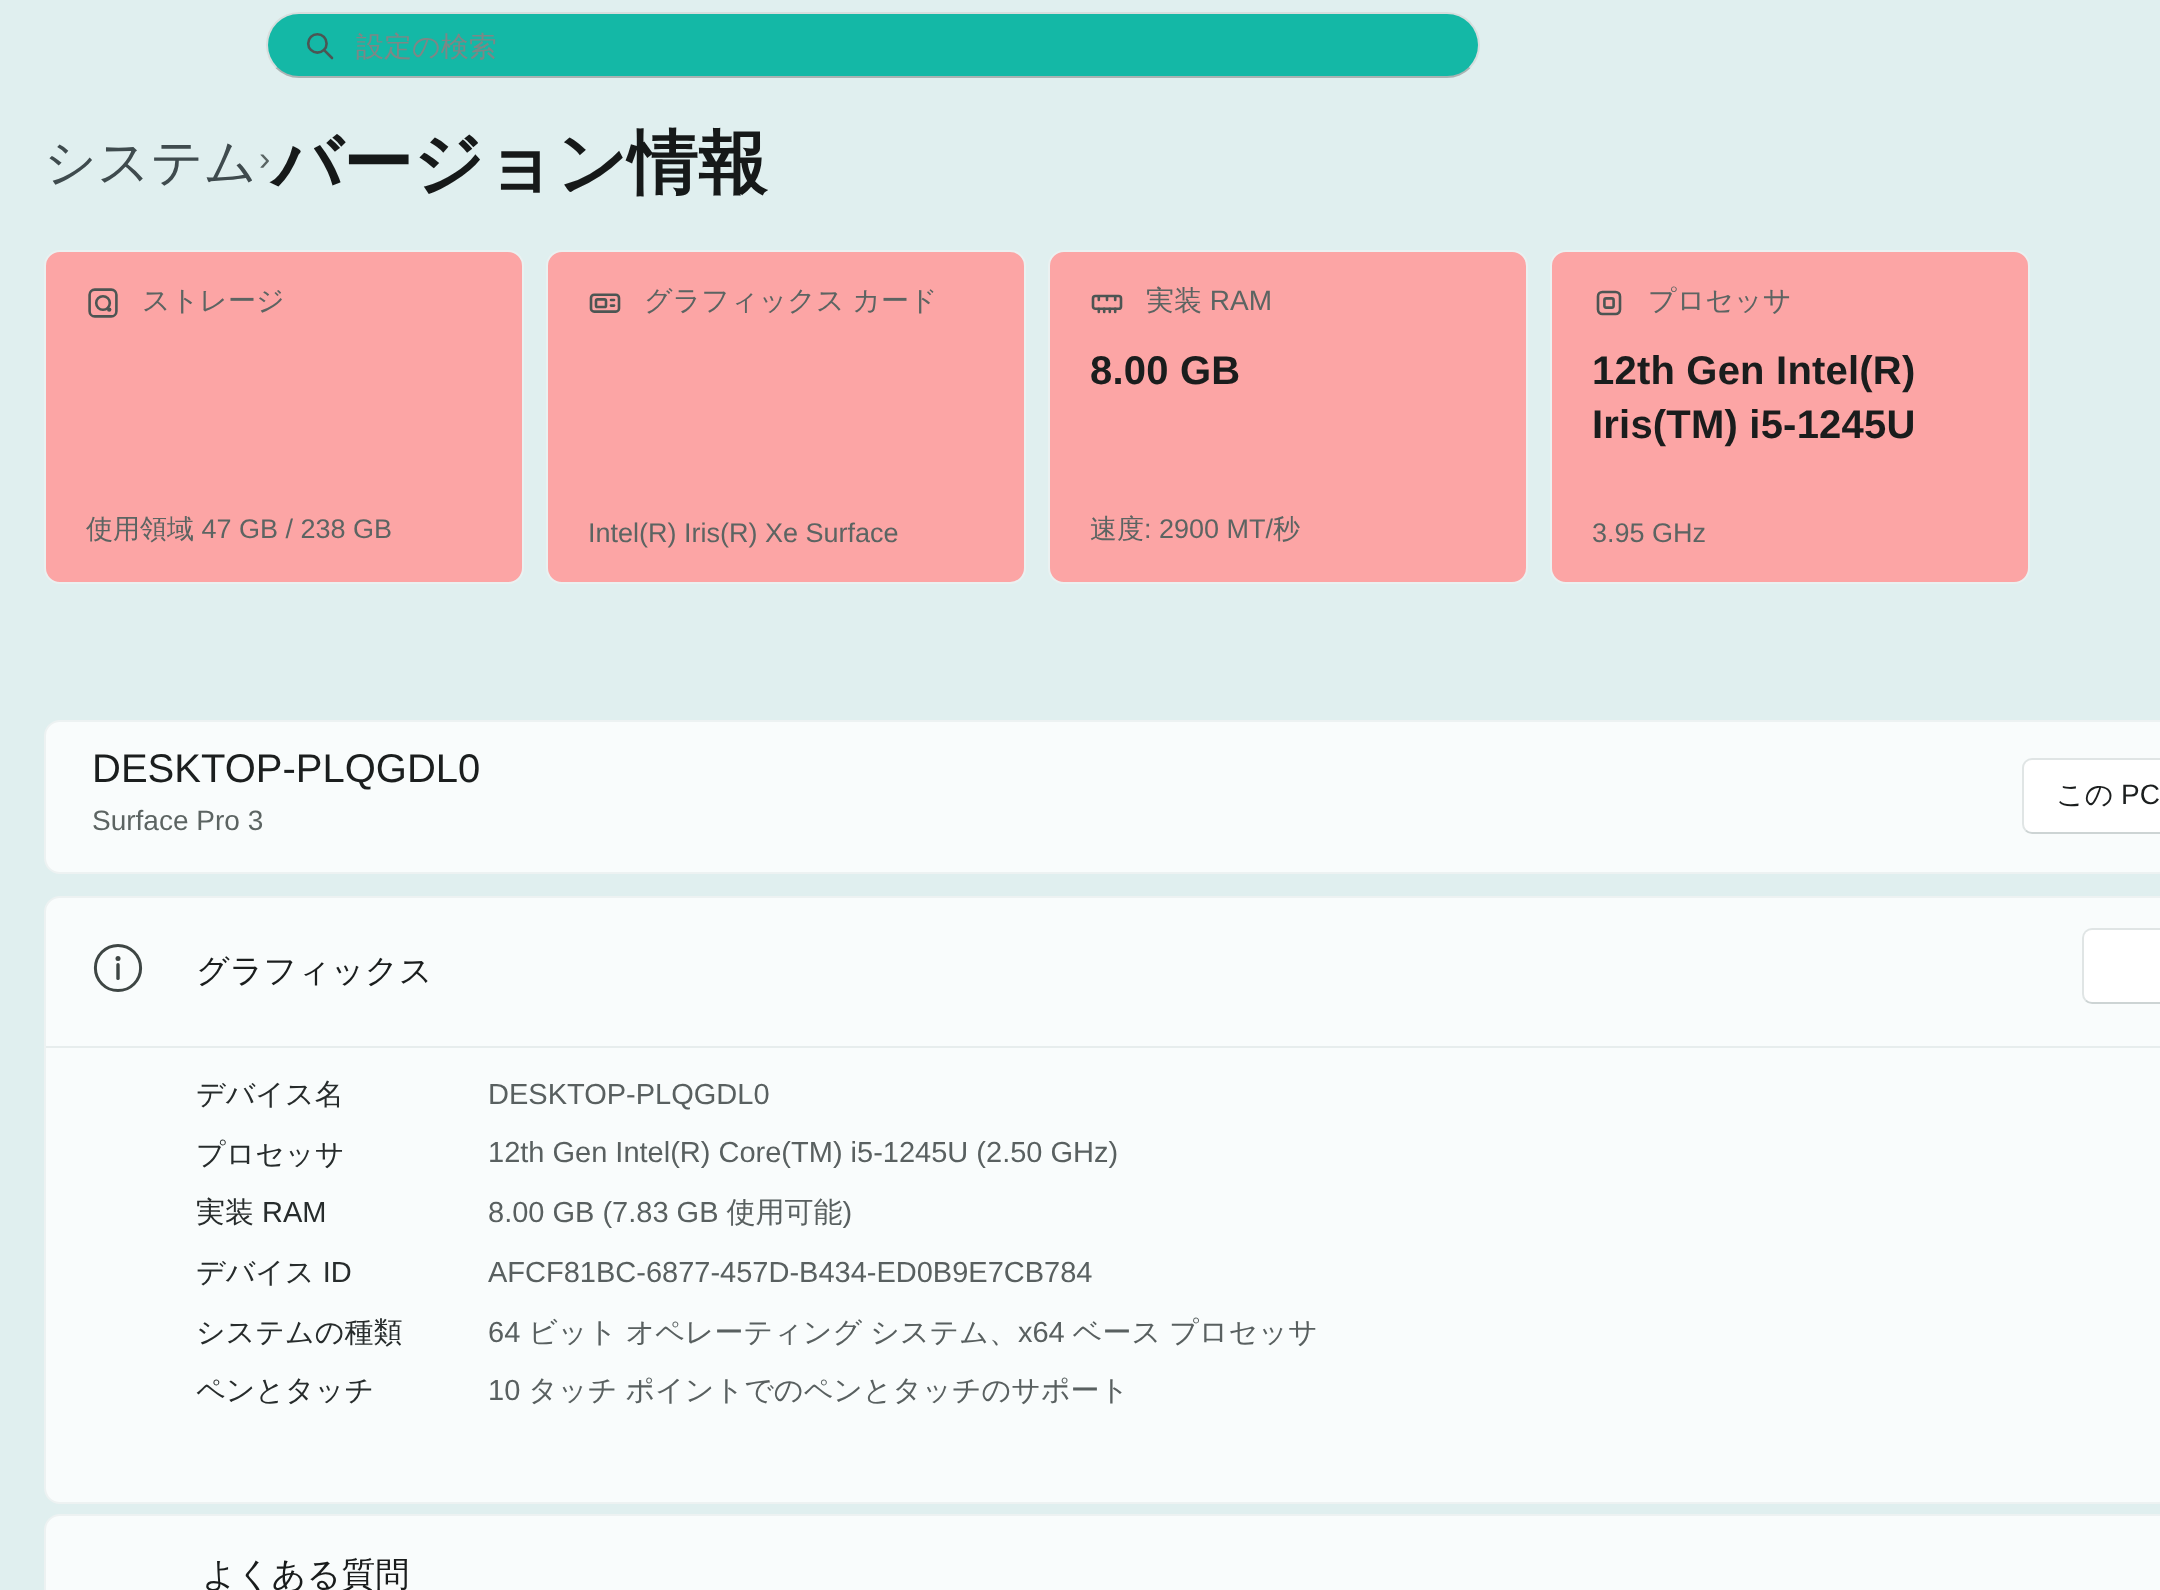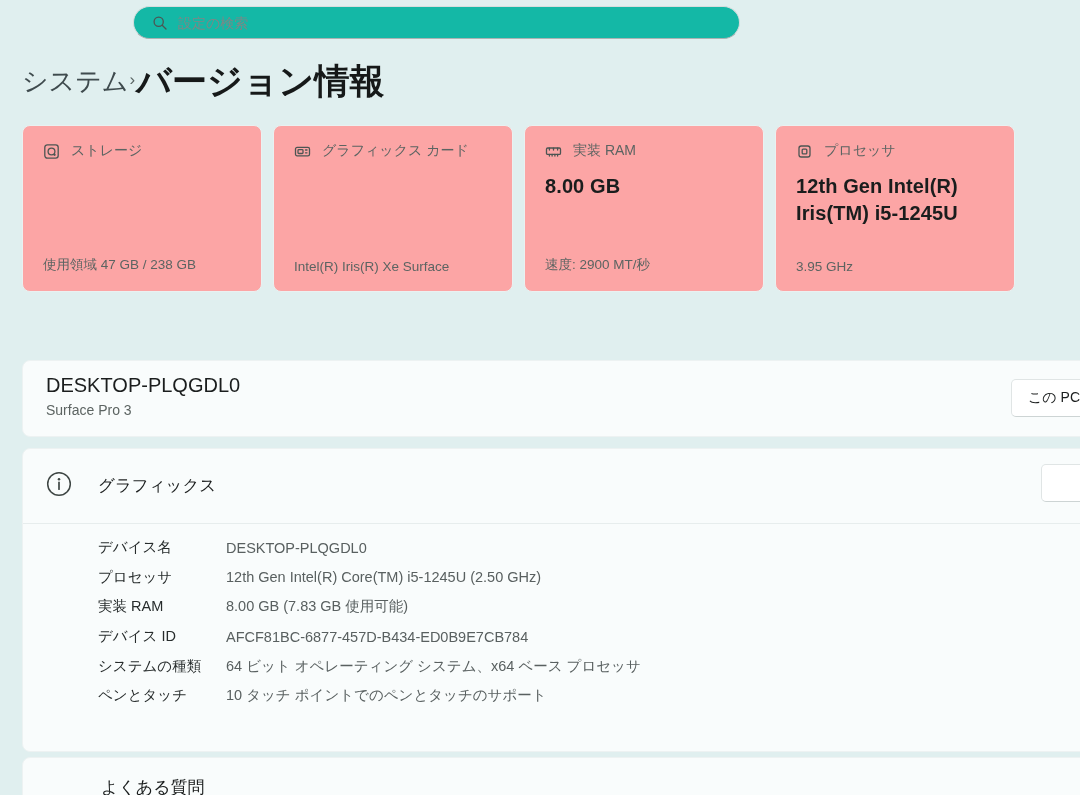--- a/index.html
+++ b/index.html
@@ -85,21 +85,21 @@
   .specs-header { position: absolute; left: 0; top: 0; right: 0; height: 74px; cursor: pointer; }
   .info-badge {
     position: absolute; left: 23px; top: 22px; width: 26px; height: 26px;
   }
   .specs-title { position: absolute; left: 75px; top: 26px; font-size: 16.5px; color: #1b1e1e; }
   .copy-btn { left: 1018px; top: 15px; width: 90px; height: 38px; }
   .specs-divider {
     position: absolute; left: 0; right: 0; top: 74px; height: 1px; background: #e7eded;
   }
   .spec-table { position: absolute; left: 75px; top: 84px; right: 20px; }
-  .spec-row { display: flex; align-items: center; height: 29.6px; }
+  .spec-row { display: flex; align-items: center; height: 29.6px; gap: 18px; }
   .spec-label { width: 128px; flex: 0 0 auto; font-size: 14.5px; color: #272c2c; }
   .spec-value { font-size: 14.5px; color: #596060; white-space: nowrap; }
 
   .faq-panel { top: 757px; height: 90px; }
   .faq-title { position: absolute; left: 78px; top: 18px; font-size: 17px; color: #191c1c; }
 
   svg .st { stroke: #4c5553; stroke-width: 1.3; fill: none; stroke-linecap: round; stroke-linejoin: round; }
   svg .stf { fill: #4c5553; stroke: none; }
 </style>
 </head>

